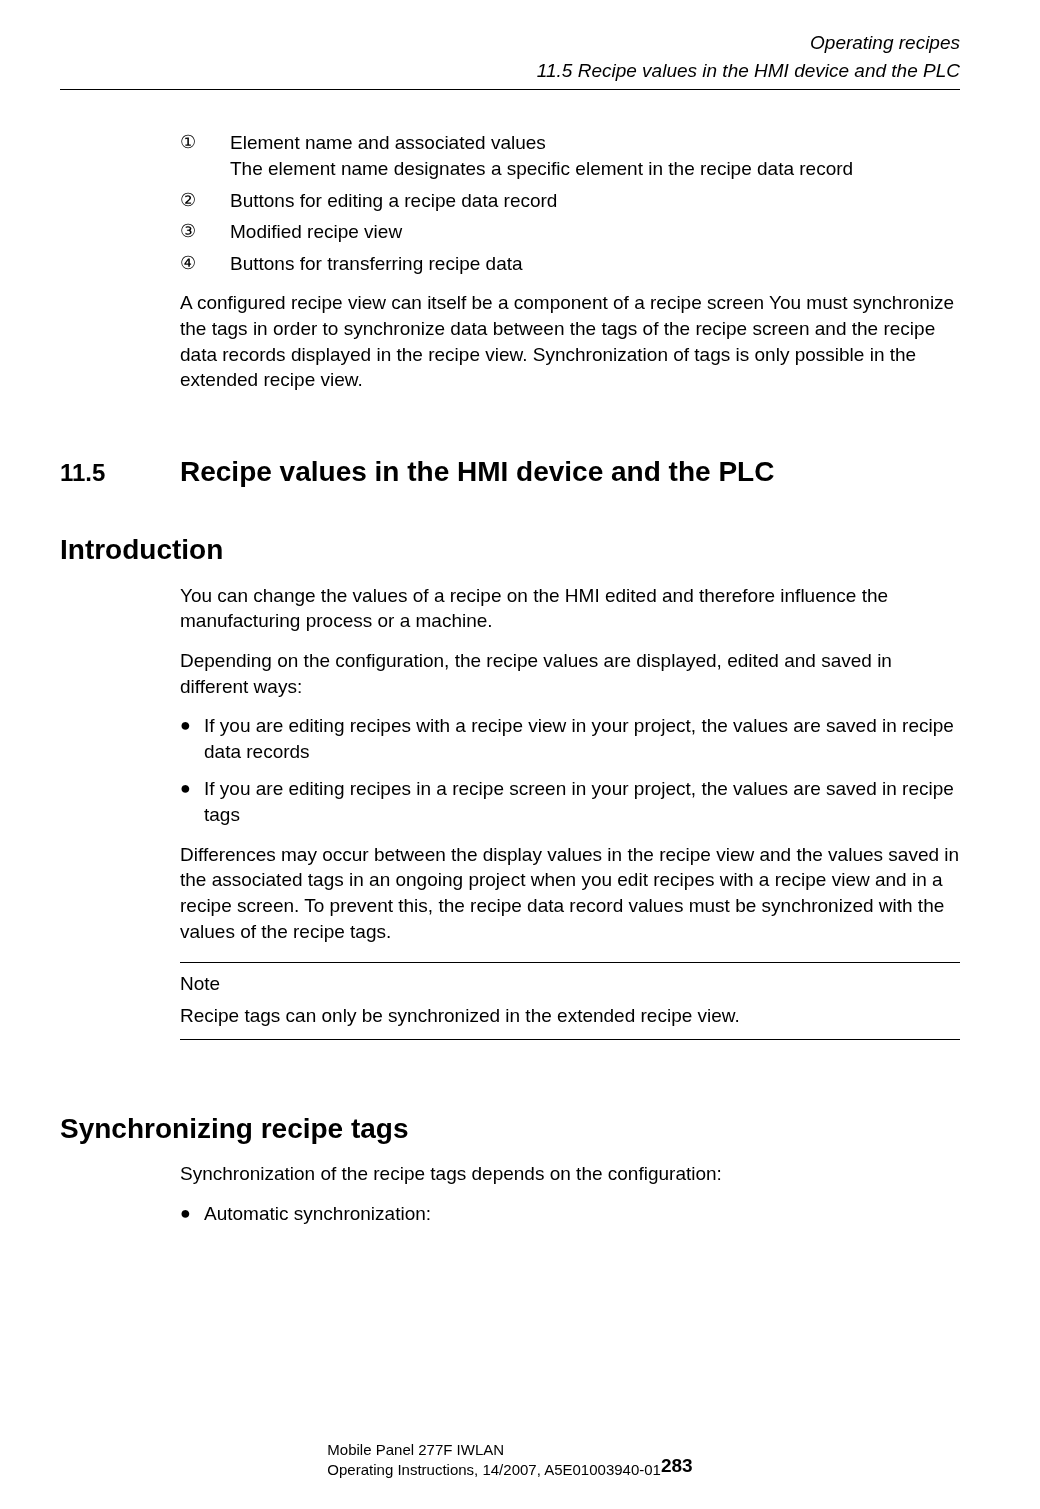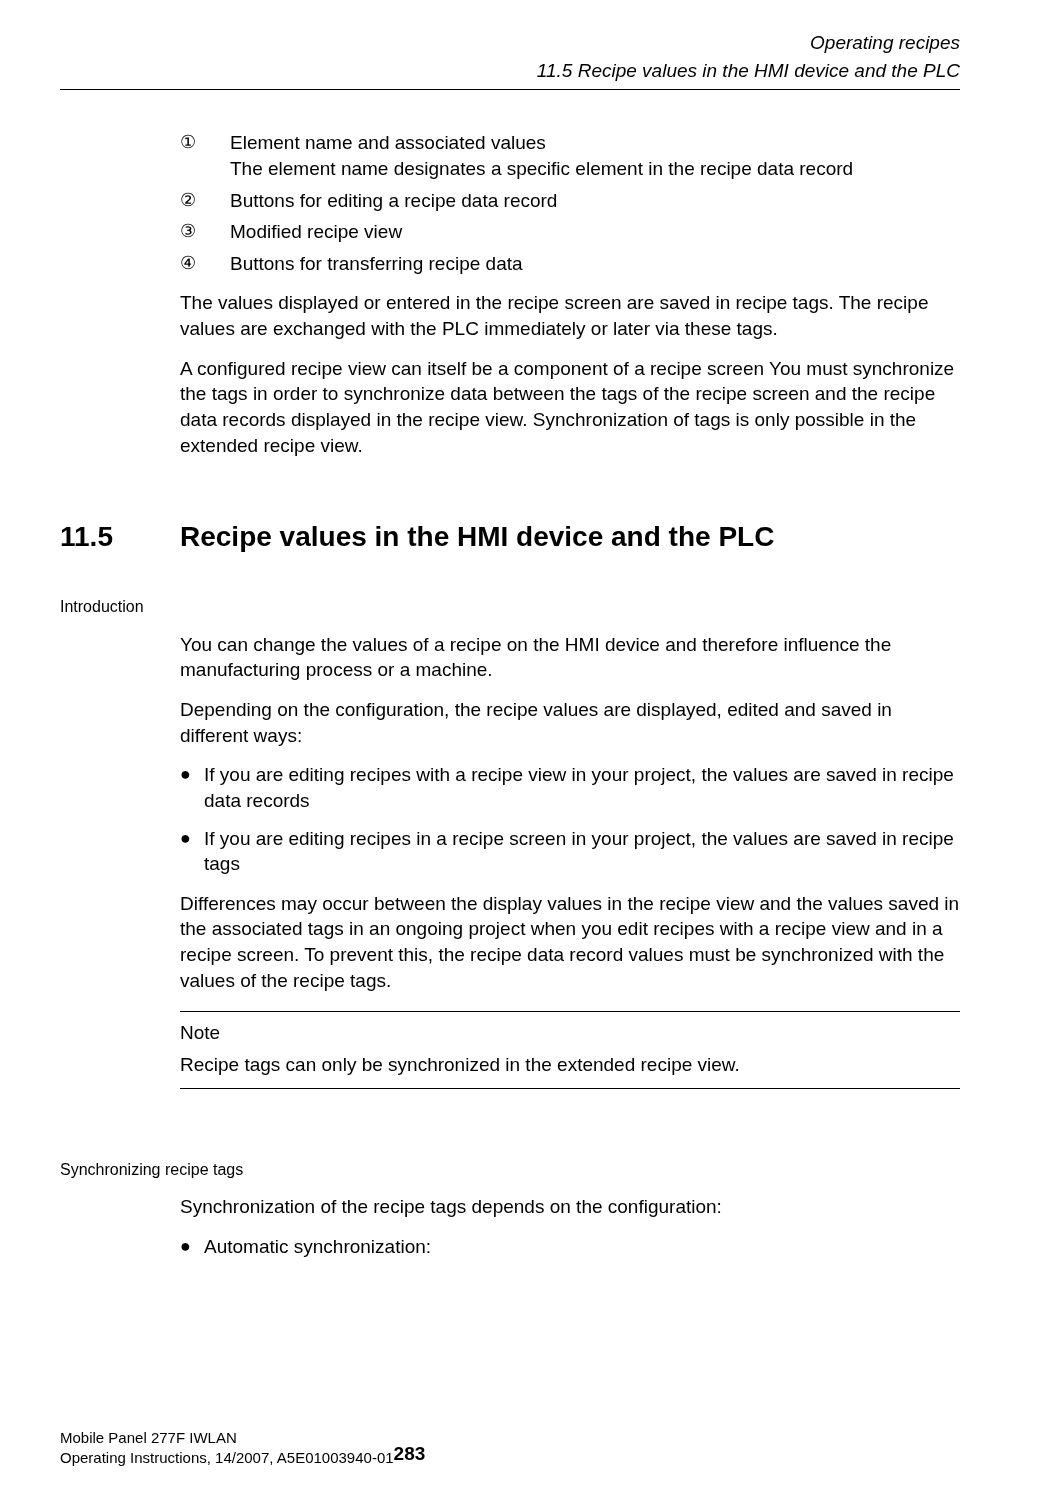--- a/index.html
+++ b/index.html
@@ -45,32 +45,32 @@
     .para {
       margin-bottom: 14px;
     }
     .section-heading-row {
       display: flex;
       align-items: baseline;
       margin-top: 60px;
       margin-bottom: 40px;
     }
     .section-num {
-      font-size: 28px;
+      font-size: 24px;
       font-weight: bold;
       width: 120px;
       flex-shrink: 0;
     }
     .section-title {
       font-size: 28px;
       font-weight: bold;
     }
     .subheading {
-      font-size: 16px;
-      font-weight: normal;
+      font-size: 28px;
+      font-weight: bold;
       margin-top: 10px;
       margin-bottom: 14px;
       margin-left: 0;
     }
     .bullet-list {
       margin-bottom: 14px;
     }
     .bullet-item {
       display: flex;
       margin-bottom: 12px;
@@ -90,26 +90,26 @@
       margin: 0;
     }
     .note-rule-top { margin-bottom: 8px; }
     .note-rule-bottom { margin-top: 10px; }
     .note-label {
       font-weight: normal;
       margin-bottom: 6px;
     }
     .footer {
       position: absolute;
-      bottom: 42px;
+      bottom: 30px;
       left: 60px;
       right: 80px;
       font-size: 15px;
       display: flex;
-      justify-content: flex-start;
+      justify-content: center;
       align-items: flex-end;
     }
     .footer-left { line-height: 1.3; }
     .footer-right { font-size: 19px; font-weight: bold; }
     .spacer-large { height: 42px; }
   </style>
 </head>
 <body>
 
 <div class="header">
@@ -134,32 +134,31 @@
     <div class="numbered-item">
       <div class="circled-num">③</div>
       <div class="numbered-text">Modified recipe view</div>
     </div>
     <div class="numbered-item">
       <div class="circled-num">④</div>
       <div class="numbered-text">Buttons for transferring recipe data</div>
     </div>
   </div>
 
-  <p class="para">The values displayed or entered in the recipe screen are saved in recipe tags. The recipe values are exchanged with the PLC immediately or later via these tags.</p>
   <p class="para">A configured recipe view can itself be a component of a recipe screen You must synchronize the tags in order to synchronize data between the tags of the recipe screen and the recipe data records displayed in the recipe view. Synchronization of tags is only possible in the extended recipe view.</p>
 </div>
 
 <div class="section-heading-row">
   <div class="section-num">11.5</div>
   <div class="section-title">Recipe values in the HMI device and the PLC</div>
 </div>
 
 <h3 class="subheading">Introduction</h3>
 <div class="content-indent">
-  <p class="para">You can change the values of a recipe on the HMI device and therefore influence the manufacturing process or a machine.</p>
+  <p class="para">You can change the values of a recipe on the HMI edited and therefore influence the manufacturing process or a machine.</p>
   <p class="para">Depending on the configuration, the recipe values are displayed, edited and saved in different ways:</p>
   <div class="bullet-list">
     <div class="bullet-item">
       <div class="bullet-marker">●</div>
       <div class="bullet-text">If you are editing recipes with a recipe view in your project, the values are saved in recipe data records</div>
     </div>
     <div class="bullet-item">
       <div class="bullet-marker">●</div>
       <div class="bullet-text">If you are editing recipes in a recipe screen in your project, the values are saved in recipe tags</div>
     </div>

